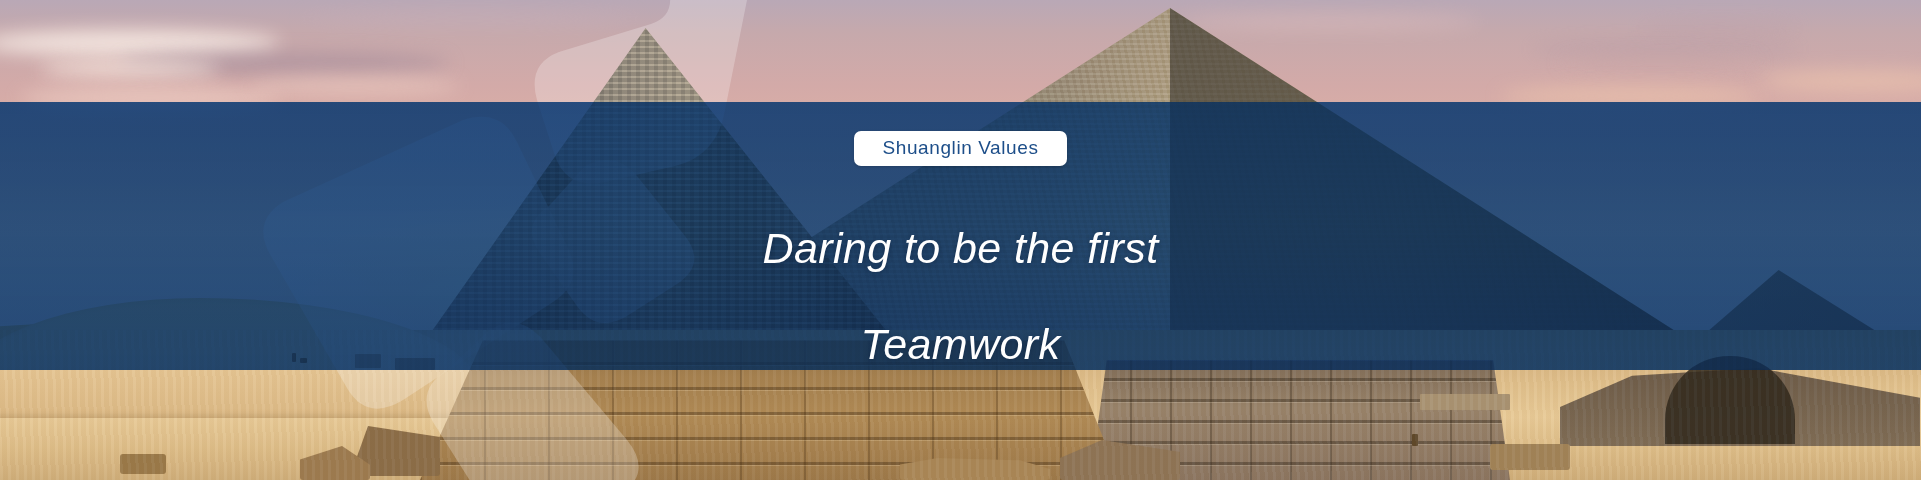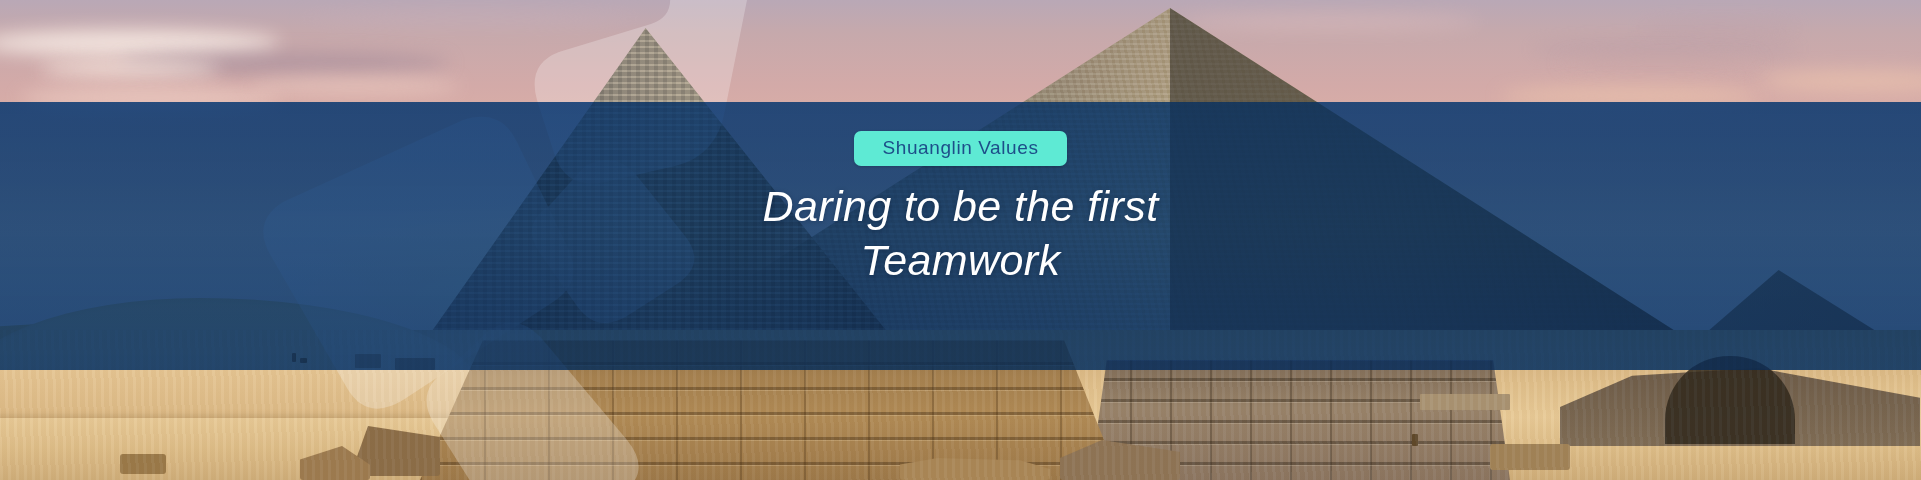--- a/index.html
+++ b/index.html
@@ -213,21 +213,21 @@
 
   
   .content {
     position:absolute; left:0; top:102px; width:100%; height:268px;
     display:flex; flex-direction:column;
     align-items:center;
     padding-top:29px;
   }
 
   .badge {
-    background:#5eead4;
+    background:#ffffff;
     border-radius:7px;
     padding:7px 28px 8px;
     box-shadow:0 1px 3px rgba(0,0,0,.18);
     display:inline-block;
   }
   .badge-text {
     color:#1d4e89;
     font-size:19px;
     letter-spacing:.6px;
     line-height:1;
@@ -239,21 +239,21 @@
     margin-top:13px;
     text-align:center;
     color:#ffffff;
     font-style:italic;
     font-size:43px;
     line-height:1.26;
     letter-spacing:.4px;
     text-shadow:0 1px 5px rgba(8,24,48,.35);
     font-weight:400;
   }
-  .headline .ln { display:block; white-space:nowrap; }
+  .headline .ln { display:block; white-space:nowrap;margin-top:42px; }
 </style>
 </head>
 <body>
 
 <div class="banner">
 
   <div class="photo">
 
     <div class="sky"></div>
     <div class="cloud c1"></div>

